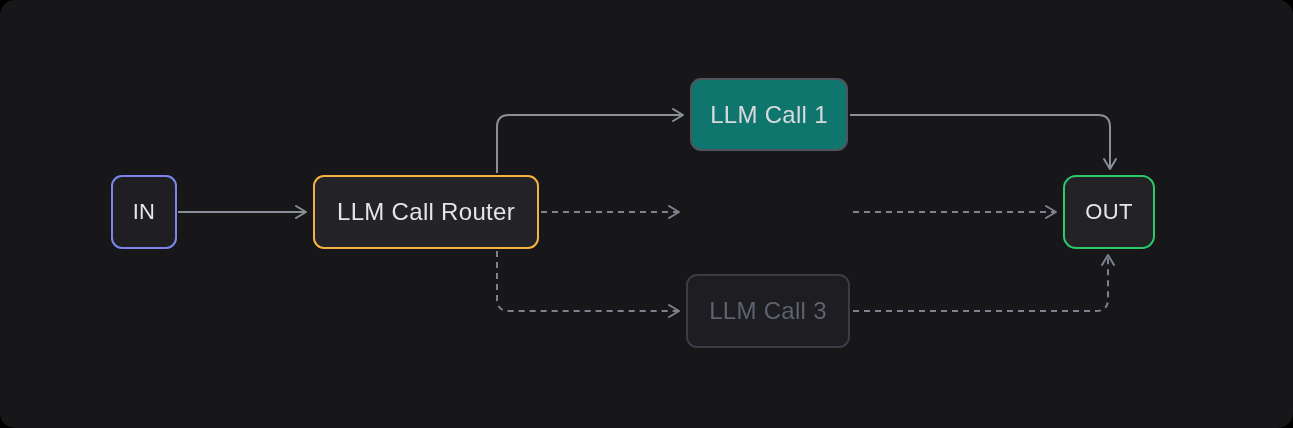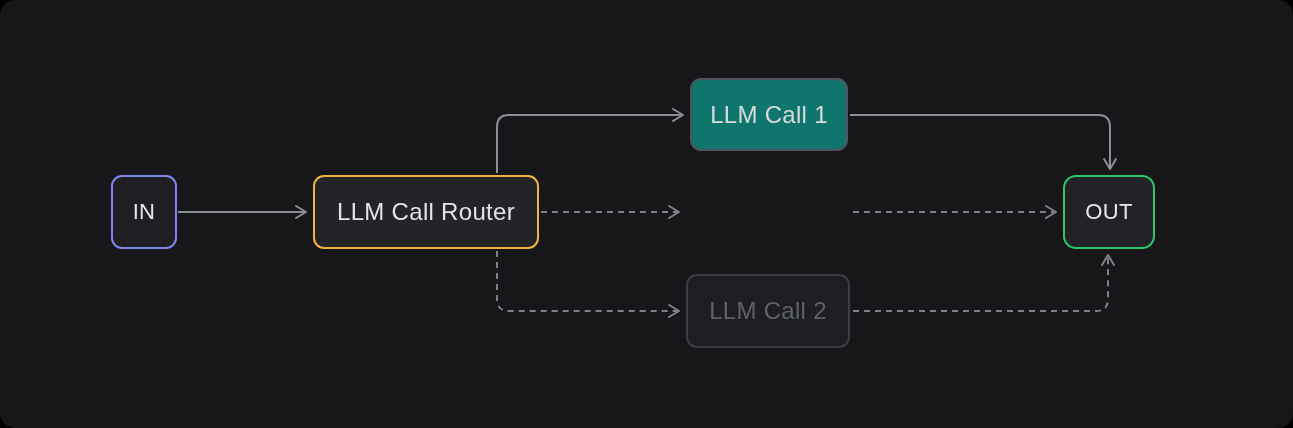--- a/index.html
+++ b/index.html
@@ -106,20 +106,20 @@
   <div class="node node-router size-md" style="border-color: rgb(243, 179, 62); background: rgb(35, 35, 40); color: rgb(227, 228, 233);">
     <span class="label">LLM Call Router</span>
   </div>
 
   <div class="node node-call1 size-md" style="border-color: rgb(80, 84, 94); background: #0f766e; color: rgb(217, 218, 222); align-items: center;">
     <span class="label">LLM Call 1</span>
   </div>
 
 
   <div class="node node-call3 size-md" style="border-color: rgb(58, 61, 69); background: rgb(29, 29, 34); color: rgb(93, 98, 109);">
-    <span class="label">LLM Call 2</span>
+    <span class="label">LLM Call 3</span>
   </div>
 
   <div class="node node-out size-sm" style="border-color: rgb(43, 201, 106); background: rgb(34, 34, 39); color: rgb(230, 230, 234);">
     <span class="label">OUT</span>
   </div>
 
 </div>
 
 </body></html>

